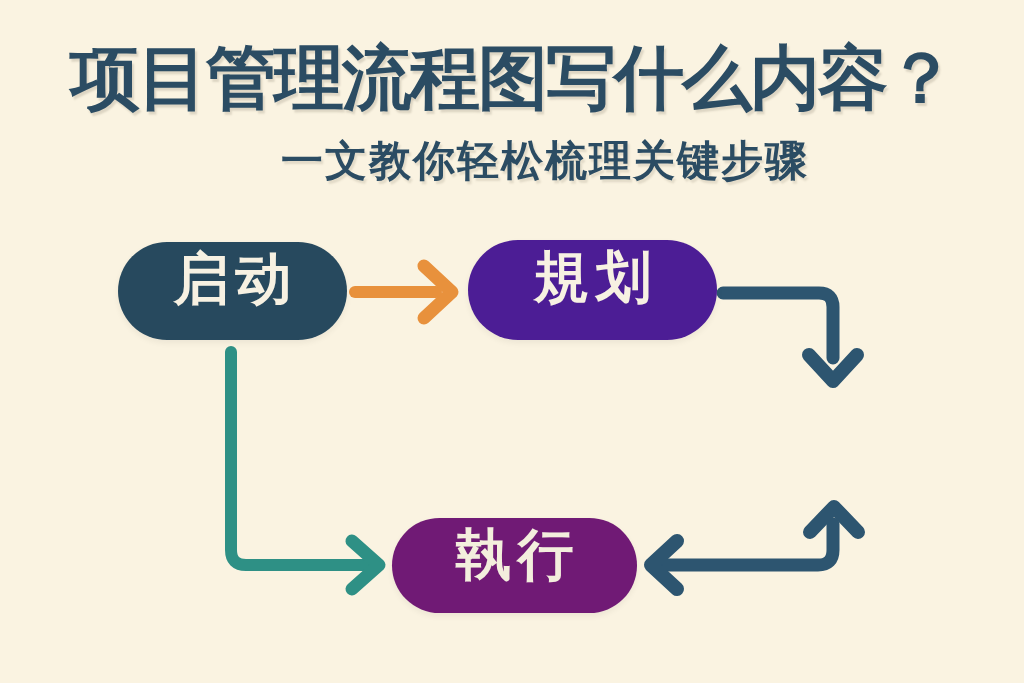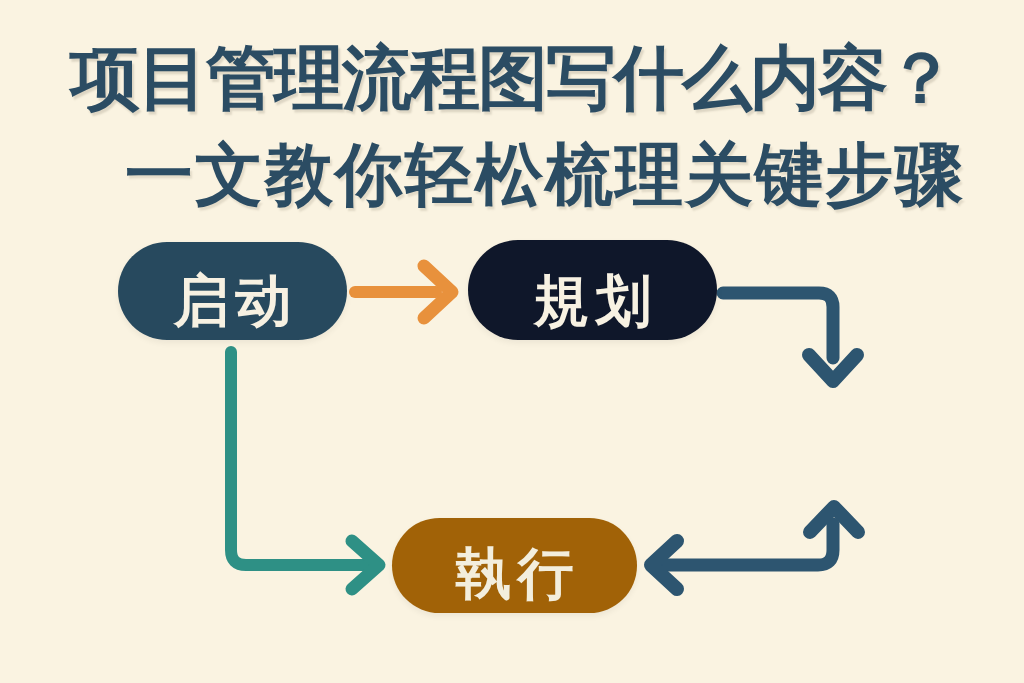--- a/index.html
+++ b/index.html
@@ -21,31 +21,31 @@
     margin:0;text-align:center;
     font-size:70px;font-weight:700;line-height:1.1;
     letter-spacing:-2px;
     color:#2B4C63;
     text-shadow:2px 3px 2px rgba(120,110,90,0.22);
     white-space:nowrap;
   }
   .subtitle{
     position:absolute;left:66px;top:138px;width:958px;
     margin:0;text-align:center;
-    font-size:68px;font-weight:900;line-height:1.1;
+    font-size:42px;font-weight:900;line-height:1.1;
     letter-spacing:2px;
     color:#2B4C63;
     text-shadow:2px 3px 2px rgba(120,110,90,0.18);
     white-space:nowrap;
   }
   .flow{position:absolute;left:0;top:0;width:1024px;height:683px;}
   .arrows{position:absolute;left:0;top:0;pointer-events:none;}
   .node{
     position:absolute;
-    display:flex;align-items:flex-end;justify-content:center;
+    display:flex;align-items:flex-start;justify-content:center;
     border-radius:999px;
     font-size:56px;font-weight:800;
     letter-spacing:6px;text-indent:6px;
     box-shadow:0 3px 6px rgba(0,0,0,0.06);
     white-space:nowrap;
   }
   .node-initiate{left:118px;top:242px;width:229px;height:98px;}
   .node-plan{left:468px;top:240px;width:249px;height:100px;}
   .node-monitor{left:715px;top:393px;width:227px;height:100px;}
   .node-execute{left:392px;top:518px;width:245px;height:95px;}
@@ -83,23 +83,23 @@
         <path d="M663 565 H818 Q833 565 833 550 V524" stroke-width="13"></path>
         <path d="M677 541 L651 565 L677 589" stroke-width="14"></path>
         <path d="M810 532 L834 507 L858 532" stroke-width="14"></path>
       </g>
     </svg>
 
     <div class="node node-initiate" style="background: rgb(39, 73, 94); color: rgb(247, 241, 226);">
       <span>启动</span>
     </div>
 
-    <div class="node node-plan" style="background: #0f172a; color: rgb(247, 241, 226);">
+    <div class="node node-plan" style="background: #4c1d95; color: rgb(247, 241, 226);">
       <span>規划</span>
     </div>
 
 
-    <div class="node node-execute" style="background: #a16207; color: rgb(243, 238, 221);">
+    <div class="node node-execute" style="background: #701a75; color: rgb(243, 238, 221);">
       <span>執行</span>
     </div>
 
   </div>
 </div>
 
 </body></html>

